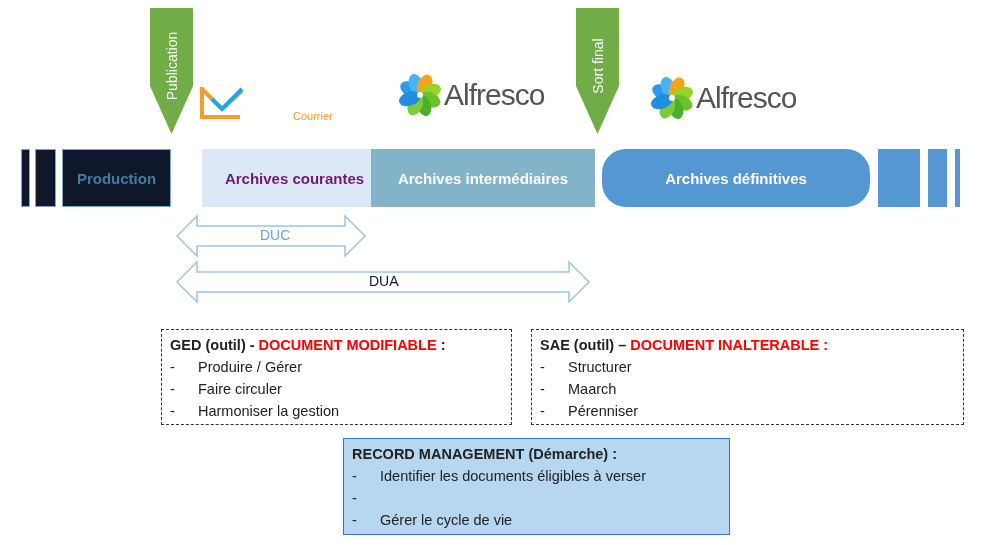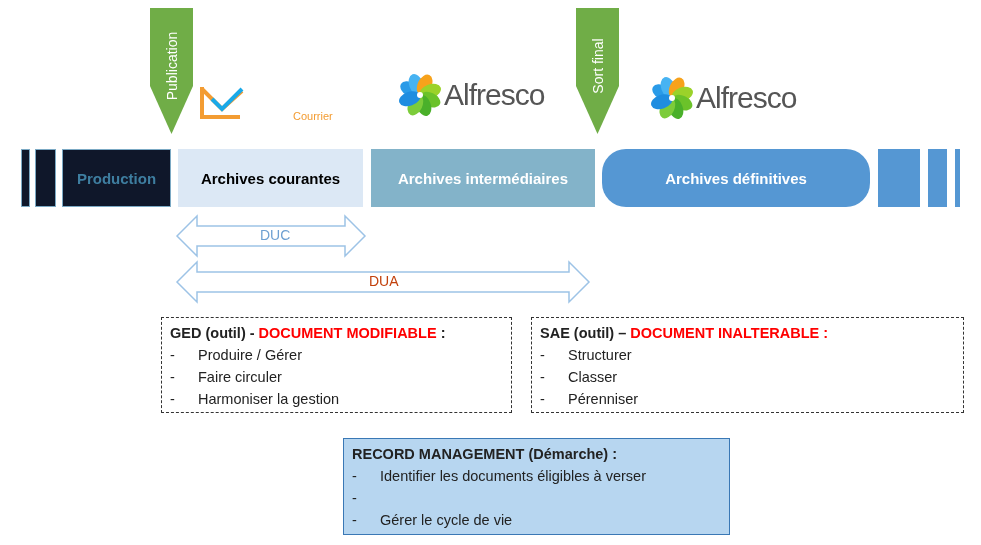--- a/index.html
+++ b/index.html
@@ -3,26 +3,26 @@
 <meta charset="utf-8">
 <style>
   html,body{margin:0;padding:0;background:#fff;}
   body{width:981px;height:545px;position:relative;overflow:hidden;font-family:"Liberation Sans",sans-serif;}
   .abs{position:absolute;}
   .flag{position:absolute;width:43px;height:128px;}
   .flag svg{position:absolute;left:0;top:0;}
   .flag .ftxt{position:absolute;left:50%;top:58px;transform:translate(-50%,-50%) rotate(-90deg);color:#fff;font-size:14px;white-space:nowrap;}
   .bar{position:absolute;top:149px;height:58px;box-sizing:border-box;display:flex;align-items:center;justify-content:center;font-weight:bold;font-size:15px;}
   .b-outline{border:1.5px solid #7ba9c4;background:#0f172a;color:#3e7ea0;}
-  .b-light{background:#dce8f5;color:#000000;}
+  .b-light{background:#dce8f5;color:#701a75;margin-left:24px;}
   .b-mid{background:#83b3c9;color:#fff;}
   .b-dark{background:#5597d3;color:#fff;}
   .logo-text{position:absolute;}
   .box{position:absolute;box-sizing:border-box;font-family:"Liberation Sans",sans-serif;font-size:14.5px;color:#222;line-height:22px;padding:4px 8px;}
-  .dashed{border:1.5px dashed #333;}
+  .dashed{border:1.5px dashed #333;margin-top:12px;}
   .solid{border:1.5px solid #3a78b5;background:#b7d6f0;}
   .title{font-weight:bold;}
   .red{color:#f00;font-weight:bold;}
   .li{display:flex;}
   .li .dash{width:28px;}
 </style>
 </head>
 <body>
 
 <div class="flag" style="left:150px;top:8px;">
@@ -89,21 +89,21 @@
 <div class="bar b-dark" style="left:602px;width:268px;border-radius:24px;">Archives définitives</div>
 <div class="bar b-dark" style="left:878px;width:42px;"></div>
 <div class="bar b-dark" style="left:928px;width:19px;"></div>
 <div class="bar b-dark" style="left:955px;width:5px;"></div>
 
 <svg class="abs" style="left:175px;top:212px;" width="420" height="95">
   <polygon points="2,24 22,4 22,14 170,14 170,4 190,24 170,44 170,34 22,34 22,44" fill="#fff" stroke="#9dc3e6" stroke-width="1.5"></polygon>
   <polygon points="2,70 22,50 22,60 394,60 394,50 414,70 394,90 394,80 22,80 22,90" fill="#fff" stroke="#9dc3e6" stroke-width="1.5"></polygon>
 </svg>
 <span class="abs" style="left:260px;top:227px;font-size:14px;color:#6ea0d2;">DUC</span>
-<span class="abs" style="left:369px;top:273px;font-size:14px;color:#c2410c;">DUA</span>
+<span class="abs" style="left:369px;top:273px;font-size:14px;color:#0f172a;">DUA</span>
 
 <div class="box dashed" style="left:161px;top:317px;width:351px;height:96px;">
   <div><span class="title">GED (outil) - </span><span class="red">DOCUMENT MODIFIABLE</span><span class="title"> :</span></div>
   <div class="li">
       <span class="dash">-</span>
       <span>Produire / Gérer</span>
     </div>
   <div class="li">
       <span class="dash">-</span>
       <span>Faire circuler</span>
@@ -115,21 +115,21 @@
 </div>
 
 <div class="box dashed" style="left:531px;top:317px;width:433px;height:96px;">
   <div><span class="title">SAE (outil) – </span><span class="red">DOCUMENT INALTERABLE :</span></div>
   <div class="li">
       <span class="dash">-</span>
       <span>Structurer</span>
     </div>
   <div class="li">
       <span class="dash">-</span>
-      <span>Classer</span>
+      <span>Maarch</span>
     </div>
   <div class="li">
       <span class="dash">-</span>
       <span>Pérenniser</span>
     </div>
 </div>
 
 <div class="box solid" style="left:343px;top:438px;width:387px;height:97px;">
   <div class="title">RECORD MANAGEMENT (Démarche) :</div>
   <div class="li">

